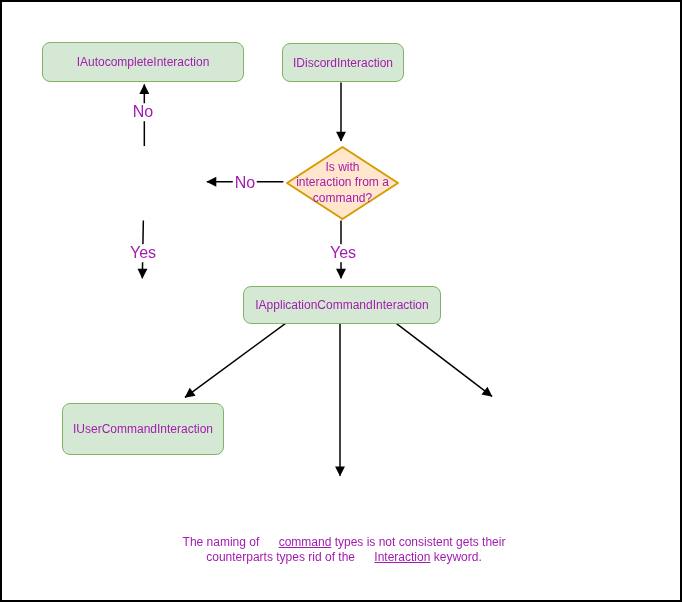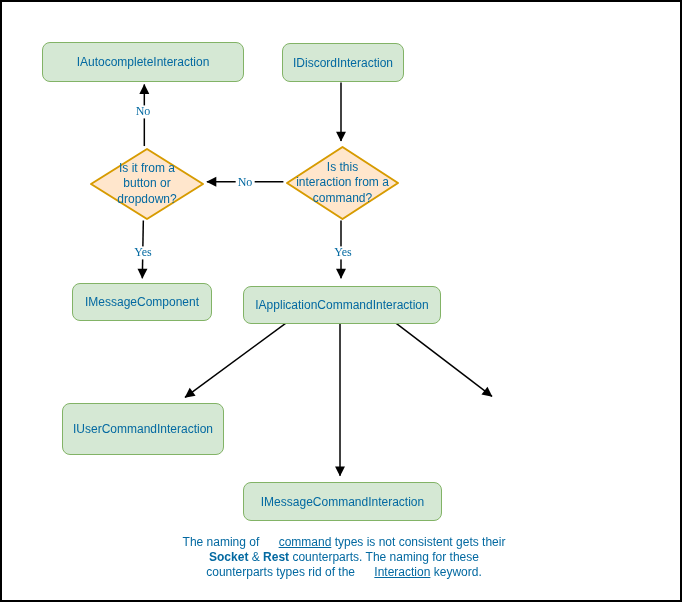--- a/index.html
+++ b/index.html
@@ -8,21 +8,21 @@
     background: #ffffff;
   }
   .canvas {
     position: relative;
     width: 682px;
     height: 602px;
     box-sizing: border-box;
     background: #ffffff;
     border: 2px solid #000000;
     font-family: "Liberation Sans", sans-serif;
-    color: #0369a1;
+    color: #a21caf;
     overflow: hidden;
   }
   .edges {
     position: absolute;
     left: 0; top: 0;
     width: 100%; height: 100%;
   }
   .node {
     position: absolute;
     box-sizing: border-box;
@@ -52,23 +52,22 @@
     text-align: center;
     font-size: 12px;
     line-height: 1.3;
     white-space: pre-line;
   }
   .edge-label {
     position: absolute;
     transform: translate(-50%, -50%);
     background: #ffffff;
     padding: 0 2px;
-    font-size: 12px;
+    font-size: 16px;
     line-height: 1.1;
-    font-family: Liberation Serif, serif;
   }
   .note {
     position: absolute;
     left: 162px;
     top: 533px;
     width: 360px;
     text-align: center;
     font-size: 12px;
     line-height: 15px;
   }
@@ -97,62 +96,47 @@
   </svg>
 
   <div class="node" style="left:40px; top:40px; width:202px; height:40px;">
     <span>IAutocompleteInteraction</span>
   </div>
 
   <div class="node" style="left:280px; top:41px; width:122px; height:39px;">
     <span>IDiscordInteraction</span>
   </div>
 
-  <div class="decision" style="left:87px; top:145px; width:116px; height:74px;">
-    <svg width="116" height="74" viewBox="0 0 116 74">
-      <polygon points="58,2 114,37 58,72 2,37" fill="#ffe6cc" stroke="#d79b00" stroke-width="2" stroke-linejoin="round"></polygon>
-    </svg>
-    <div class="decision-label">Is it from a
-button or
-dropdown?</div>
-  </div>
 
   <div class="decision" style="left:283px; top:143px; width:115px; height:76px;">
     <svg width="115" height="76" viewBox="0 0 115 76">
       <polygon points="57.5,2 113,38 57.5,74 2,38" fill="#ffe6cc" stroke="#d79b00" stroke-width="2" stroke-linejoin="round"></polygon>
     </svg>
-    <div class="decision-label">Is this
+    <div class="decision-label">Is with
 interaction from a
 command?</div>
   </div>
 
-  <div class="node" style="left:70px; top:281px; width:140px; height:38px;">
-    <span>IMessageComponent</span>
-  </div>
 
   <div class="node" style="left:241px; top:284px; width:198px; height:38px;">
     <span>IApplicationCommandInteraction</span>
   </div>
 
   <div class="node" style="left:60px; top:401px; width:162px; height:52px;">
     <span>IUserCommandInteraction</span>
   </div>
 
 
-  <div class="node" style="left:241px; top:480px; width:199px; height:39px;">
-    <span>IMessageCommandInteraction</span>
-  </div>
 
   <div class="edge-label" style="left:141px; top:110px;">No</div>
 
   <div class="edge-label" style="left:243px; top:181px;">No</div>
 
   <div class="edge-label" style="left:141px; top:251px;">Yes</div>
 
   <div class="edge-label" style="left:341px; top:251px;">Yes</div>
 
   <div class="note">
       <div><span>The naming of </span><span class="seg-u">command</span><span> types is not consistent gets their</span></div>
-      <div><span class="seg-b">Socket</span><span> &amp; </span><span class="seg-b">Rest</span><span> counterparts. The naming for these</span></div>
       <div><span>counterparts types rid of the </span><span class="seg-u">Interaction</span><span> keyword.</span></div>
     </div>
 
 </div>
 
 </body></html>

